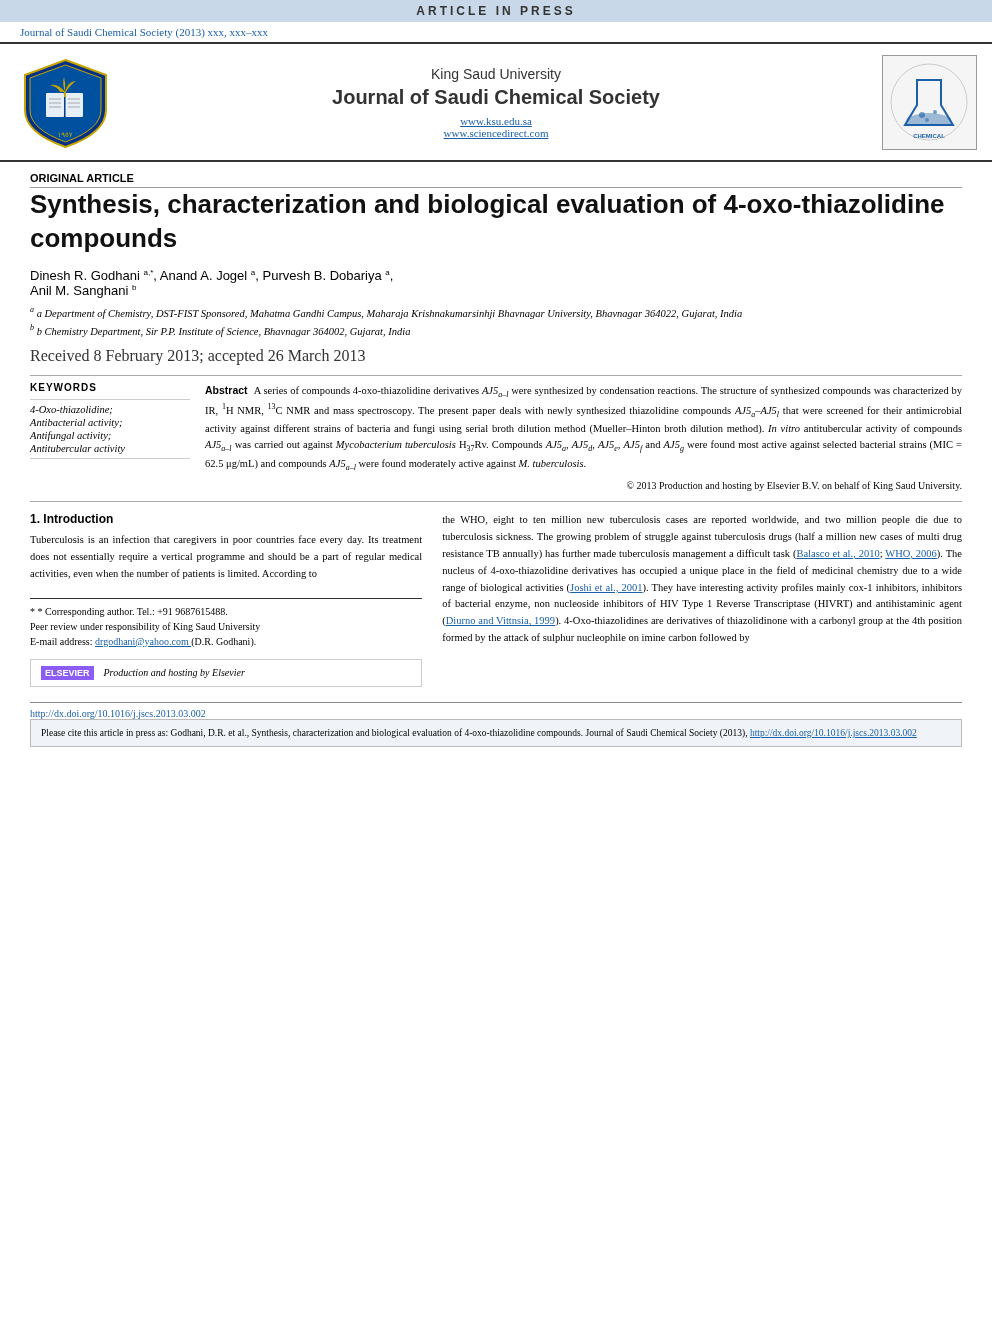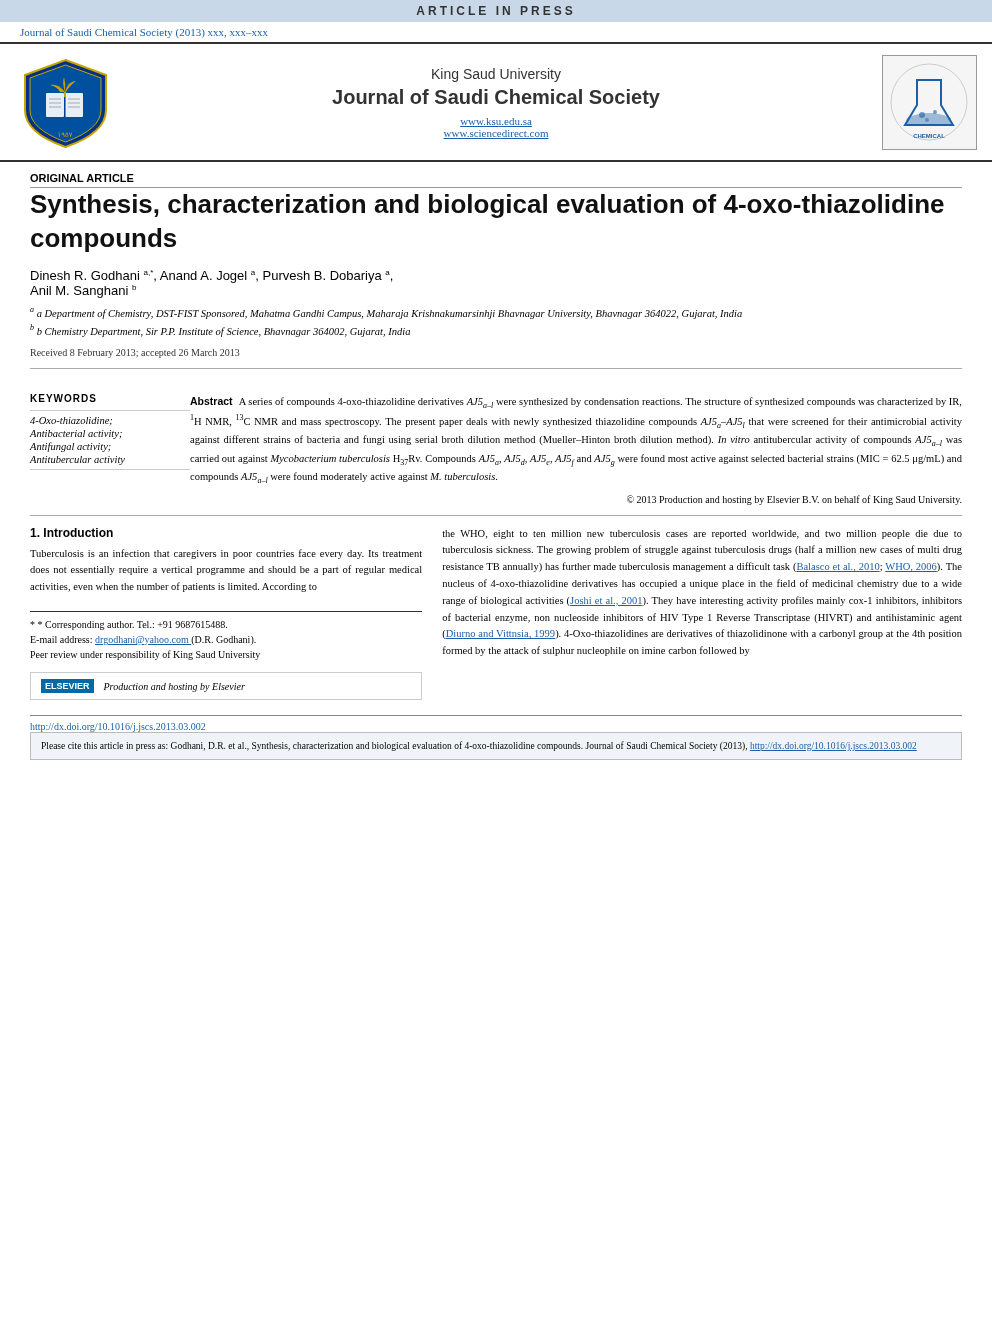--- a/index.html
+++ b/index.html
@@ -117,30 +117,31 @@
       margin-bottom: 6px;
       font-family: Arial, sans-serif;
     }
     .affiliations {
       font-size: 10.5px;
       font-style: italic;
       margin-bottom: 4px;
       line-height: 1.5;
     }
     .dates {
-      font-size: 10px;
+      font-size: 16px;
       margin: 8px 0;
       color: #333;
     }
     
     .abstract-keywords-row {
       display: flex;
+      gap: 15px;
       margin: 10px 0;
       border-top: 1px solid #aaa;
-      padding-top: 24px;
+      padding-top: 6px;
     }
     .keywords-col {
       width: 160px;
       flex-shrink: 0;
     }
     .keywords-title {
       font-size: 10px;
       font-weight: bold;
       font-family: Arial, sans-serif;
       text-transform: uppercase;
@@ -213,21 +214,21 @@
       padding: 6px 10px;
       margin-top: 10px;
       display: flex;
       align-items: center;
       gap: 10px;
     }
     .elsevier-logo {
       font-size: 9px;
       font-weight: bold;
       font-family: Arial, sans-serif;
-      background: #0369a1;
+      background: #8b5cf6;
       color: white;
       padding: 2px 4px;
     }
     .elsevier-text {
       font-size: 10px;
       font-style: italic;
     }
     
     .bottom-bar {
       margin-top: 15px;
@@ -386,26 +387,26 @@
         <div class="section-title">1. Introduction</div>
         <div class="body-text">
           Tuberculosis is an infection that caregivers in poor countries face every day. Its treatment does not essentially require a vertical programme and should be a part of regular medical activities, even when the number of patients is limited. According to
         </div>
 
         <div class="footnote-box">
           <div style="font-size:10px;">
             <span>* </span>
             <span>* Corresponding author. Tel.: +91 9687615488.</span>
           </div>
+          <div style="font-size:10px;">Peer review under responsibility of King Saud University</div>
           <div style="font-size:10px;">
             <span>E-mail address:</span>
             <span class="link-text"> drgodhani@yahoo.com </span>
             <span>(D.R. Godhani).</span>
           </div>
-          <div style="font-size:10px;">Peer review under responsibility of King Saud University</div>
         </div>
 
         <div class="elsevier-box">
           <div class="elsevier-logo">ELSEVIER</div>
           <div class="elsevier-text">Production and hosting by Elsevier</div>
         </div>
       </div>
 
       <div class="col-right">
         <div class="body-text">

